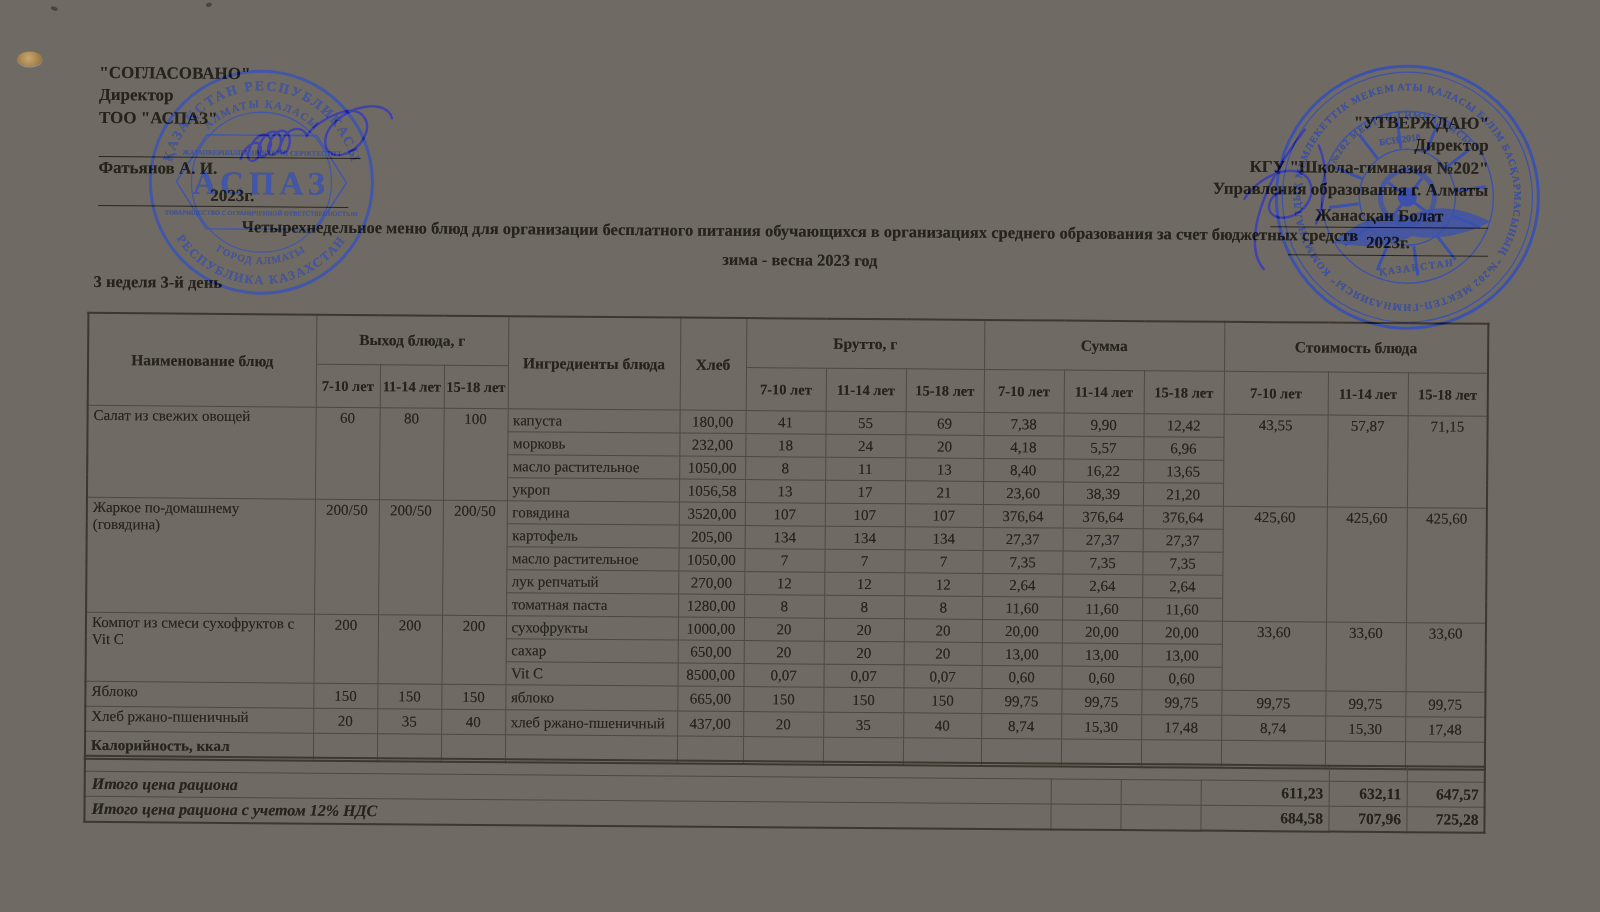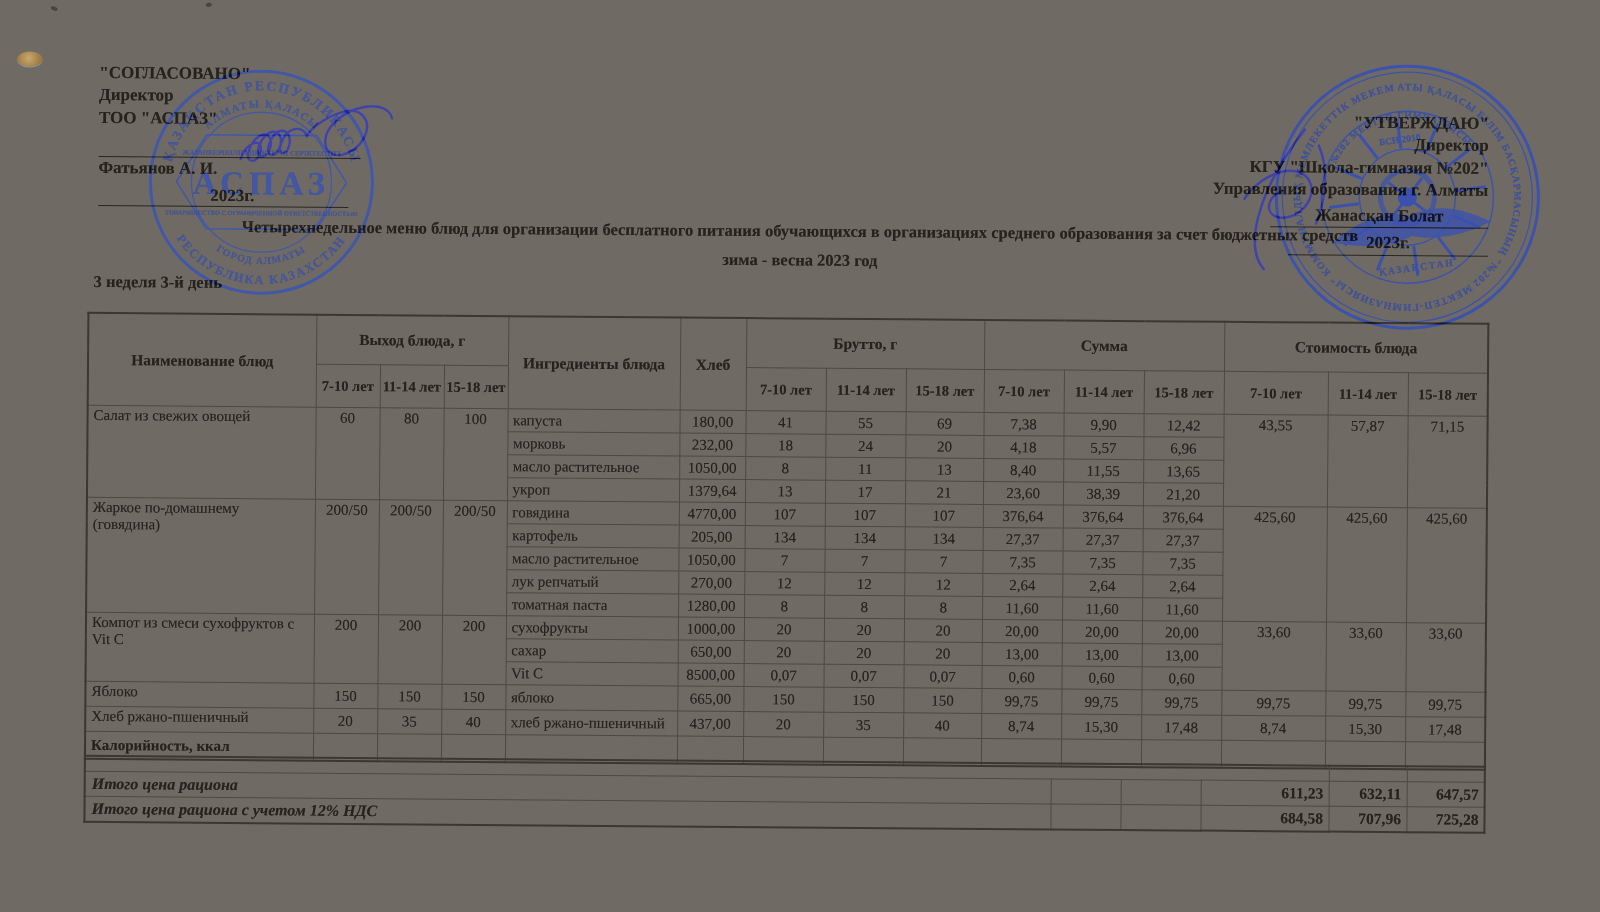--- a/index.html
+++ b/index.html
@@ -153,41 +153,41 @@
             <td class="num">5,57</td>
             <td class="num">6,96</td>
           </tr>
       <tr>
             <td class="ing">масло растительное</td>
             <td class="num">1050,00</td>
             <td class="num">8</td>
             <td class="num">11</td>
             <td class="num">13</td>
             <td class="num">8,40</td>
-            <td class="num">11,55</td>
+            <td class="num">16,22</td>
             <td class="num">13,65</td>
           </tr>
       <tr>
             <td class="ing">укроп</td>
-            <td class="num">1379,64</td>
+            <td class="num">1056,58</td>
             <td class="num">13</td>
             <td class="num">17</td>
             <td class="num">21</td>
             <td class="num">23,60</td>
             <td class="num">38,39</td>
             <td class="num">21,20</td>
           </tr>
 
       <tr>
         <td class="dish" rowspan="5">Жаркое по-домашнему (говядина)</td>
         <td class="num vt" rowspan="5">200/50</td>
         <td class="num vt" rowspan="5">200/50</td>
         <td class="num vt" rowspan="5">200/50</td>
         <td class="ing">говядина</td>
-        <td class="num">4770,00</td>
+        <td class="num">3520,00</td>
         <td class="num">107</td>
         <td class="num">107</td>
         <td class="num">107</td>
         <td class="num">376,64</td>
         <td class="num">376,64</td>
         <td class="num">376,64</td>
         <td class="num vt" rowspan="5">425,60</td>
         <td class="num vt" rowspan="5">425,60</td>
         <td class="num vt" rowspan="5">425,60</td>
       </tr>

